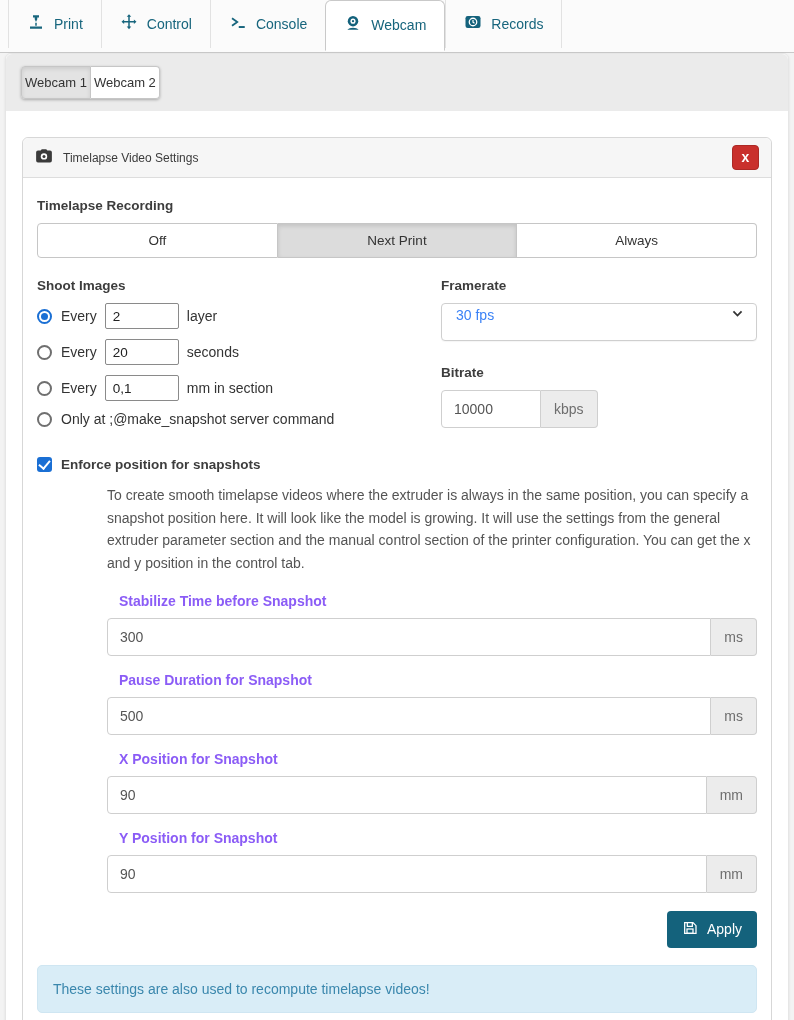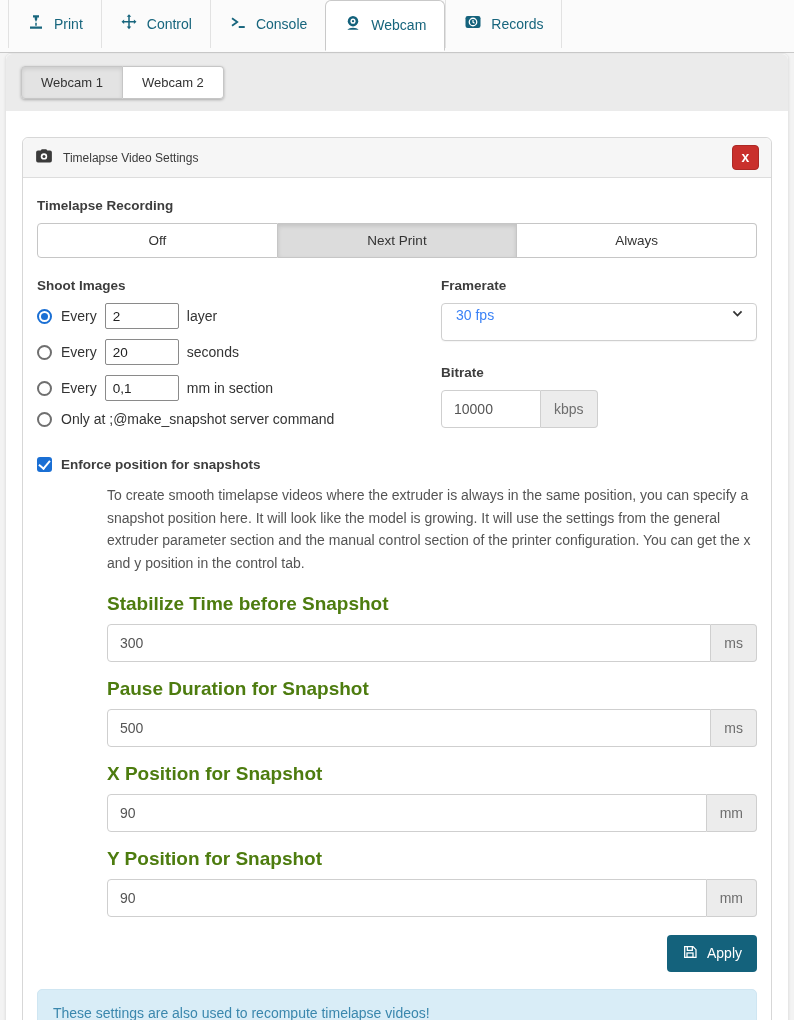--- a/index.html
+++ b/index.html
@@ -42,21 +42,21 @@
   }
   .card-strip {
     background: #ebebeb; border-radius: 6px 6px 0 0;
     padding: 12px 15px;
   }
   .seg-group {
     display: inline-flex; border-radius: 4px;
     box-shadow: 0 1px 3px rgba(0,0,0,.28);
   }
   .seg {
-    padding: 8px 19px; font-size: 13px; color: #333;
+    padding: 8px 3px; font-size: 13px; color: #333;
     background: #fff; border: 1px solid #c6c6c6; cursor: pointer;
   }
   .seg:first-child { border-radius: 4px 0 0 4px; }
   .seg:last-child { border-radius: 0 4px 4px 0; border-left: none; }
   .seg.pressed { background: #e3e3e3; box-shadow: inset 0 2px 4px rgba(0,0,0,.10); }
   .card-body { padding: 26px 16px 24px; }
   
   .panel { border: 1px solid #d7d7d7; border-radius: 6px; background: #fff; }
   .panel-head {
     display: flex; align-items: center; gap: 10px;
@@ -129,21 +129,21 @@
     position: relative; flex: 0 0 auto; cursor: pointer;
   }
   .checkbox::after {
     content: ""; position: absolute; left: 4px; top: 1px;
     width: 5px; height: 9px; border: solid #fff; border-width: 0 2px 2px 0;
     transform: rotate(40deg);
   }
   .check-label { font-weight: bold; font-size: 13.5px; color: #3d3d3d; }
   .indent { margin-left: 70px; }
   .desc { font-size: 14px; color: #545454; line-height: 1.62; margin-bottom: 18px; max-width: 660px; }
-  .field-label { font-weight: bold; font-size: 19px; color: #4d7c0f; margin: 16px 0 9px; }
+  .field-label { font-weight: bold; font-size: 14px; color: #8b5cf6; margin: 16px 12px 9px; }
   .apply-row { display: flex; justify-content: flex-end; margin-top: 18px; }
   .apply-btn {
     display: inline-flex; align-items: center; gap: 9px;
     background: #14627c; color: #fff; border: none; border-radius: 4px;
     padding: 9px 15px; font-size: 14px; cursor: pointer;
     font-family: "Liberation Sans", sans-serif;
   }
   .alert {
     margin-top: 17px; background: #d9edf7; border: 1px solid #cfe6f2;
     border-radius: 5px; padding: 15px; font-size: 14px; color: #3a87ad;

